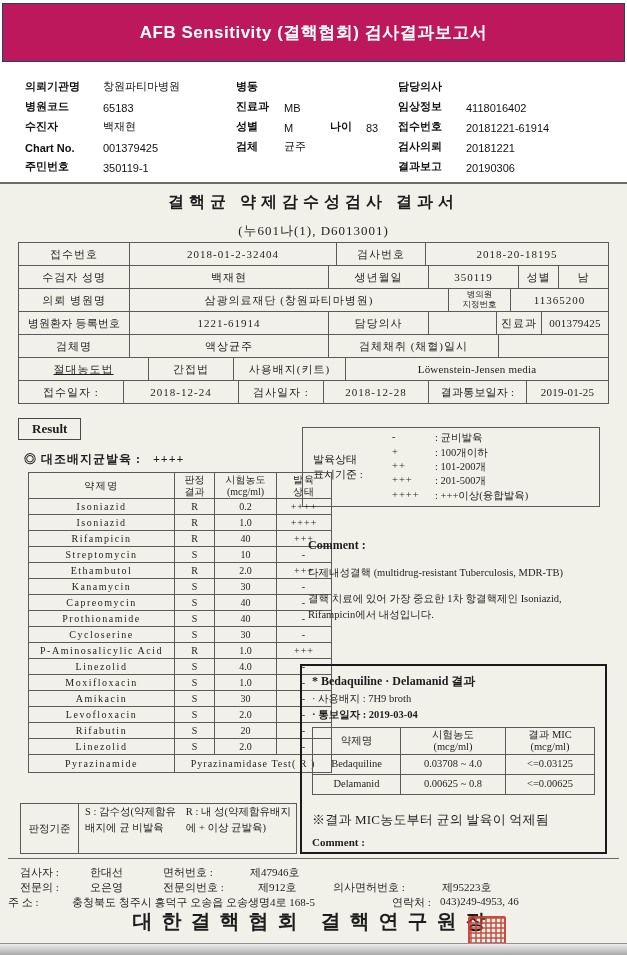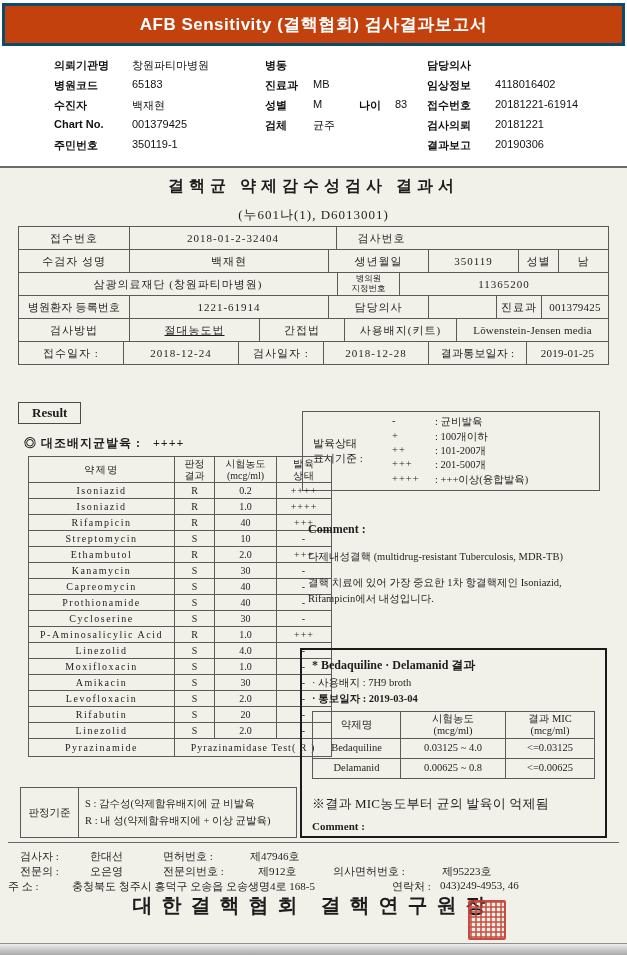--- a/index.html
+++ b/index.html
@@ -1,32 +1,32 @@
 <!DOCTYPE html>
 <html><head>
 <meta charset="utf-8">
 <style>
   * { margin:0; padding:0; box-sizing:border-box; }
   html,body { background:#ffffff; }
   body { width:627px; font-family:"Liberation Sans", sans-serif; }
   .page { position:relative; width:627px; height:955px; background:#ffffff; overflow:hidden; }
 
   
-  .titlebar { margin:3px 2px 0 2px; height:43px; background:#c2410c; border:3px solid #0c4a6e;
+  .titlebar { margin:3px 2px 0 2px; height:59px; background:#be185d; border:1px solid #0c4a6e;
               display:flex; align-items:center; justify-content:center; }
   .title-text { color:#ffffff; font-weight:bold; font-size:17px; letter-spacing:0.5px; }
 
   
   .info-panel { position:relative; height:122px; background:#ffffff; border-bottom:2px solid #6a6a6a;
                 font-size:11px; color:#111; }
   .info-col { position:absolute; top:12px; }
   .col1 { left:25px;  width:208px; }
   .col2 { left:236px; width:160px; }
   .col3 { left:398px; width:224px; }
-  .inforow { display:flex; height:20px; align-items:flex-start;margin-left:29px; }
+  .inforow { display:flex; height:20px; align-items:flex-end; }
   .lbl { font-weight:bold; flex-shrink:0; }
   .col1 .lbl { width:78px; }
   .col2 .lbl { width:48px; }
   .col3 .lbl { width:68px; }
   .val { white-space:nowrap; }
   .lbl2 { font-weight:bold; width:36px; flex-shrink:0; }
   .valw { width:46px; flex-shrink:0; }
 
   
   .scan { position:relative; height:775px; background:#f2f1e9; font-family:"Liberation Serif", serif; color:#1d1d1d; }
@@ -91,21 +91,21 @@
   .bq-name { width:88px; }
   .bq-conc { width:105px; }
   .bq-mic  { flex:1; }
   .bdq-note { margin-top:16px; font-size:13px; letter-spacing:0.2px; }
   .bdq-comment { margin-top:7px; font-weight:bold; font-size:11px; }
 
   .judge-box { position:absolute; top:619px; left:20px; width:277px; height:51px;
                border:1px solid #5a5a5a; display:flex; font-size:10.5px; }
   .judge-label { width:58px; border-right:1px solid #5a5a5a; display:flex; align-items:center;
                  justify-content:center; text-align:center; }
-  .judge-body { flex:1; display:flex; flex-direction:column; justify-content:center; padding-left:6px; line-height:1.55; }
+  .judge-body { flex:1; display:flex; flex-direction:row; justify-content:center; padding-left:6px; line-height:1.55; }
 
   .foot-divider { position:absolute; top:674px; left:8px; width:611px; border-top:1px solid #6a6a6a; }
   .foot-line { position:absolute; left:0; width:627px; height:14px; font-size:11px; }
   .fl1 { top:681px; } .fl2 { top:696px; } .fl3 { top:711px; }
   .foot-line span { position:absolute; white-space:nowrap; }
 
   .org-line { position:absolute; top:724px; left:0; width:627px; text-align:center;
               font-size:20px; font-weight:bold; letter-spacing:9px; }
   .seal { position:absolute; top:732px; left:468px; width:38px; height:40px;
           border:2px solid #c23b2e; border-radius:2px; opacity:0.9;
@@ -209,45 +209,52 @@
   <div class="scan">
 
     <div class="doc-title">결핵균 약제감수성검사 결과서</div>
     <div class="doc-subtitle">(누601나(1), D6013001)</div>
 
     <div class="itable">
       <div class="itrow">
         <div class="itcell" style="width:111px">접수번호</div>
         <div class="itcell" style="width:207px">2018-01-2-32404</div>
         <div class="itcell" style="width:89px">검사번호</div>
+        <div class="itcell fx">2018-20-18195</div>
       </div>
       <div class="itrow">
         <div class="itcell" style="width:111px">수검자 성명</div>
         <div class="itcell" style="width:199px">백재현</div>
         <div class="itcell" style="width:100px">생년월일</div>
         <div class="itcell" style="width:90px">350119</div>
         <div class="itcell" style="width:40px">성별</div>
         <div class="itcell fx">남</div>
       </div>
       <div class="itrow">
+        <div class="itcell" style="width:111px">의뢰 병원명</div>
         <div class="itcell" style="width:319px">삼광의료재단 (창원파티마병원)</div>
         <div class="itcell small pre" style="width:62px">병의원
 지정번호</div>
         <div class="itcell fx">11365200</div>
       </div>
       <div class="itrow">
         <div class="itcell nols" style="width:111px">병원환자 등록번호</div>
         <div class="itcell" style="width:199px">1221-61914</div>
         <div class="itcell" style="width:100px">담당의사</div>
         <div class="itcell" style="width:68px"></div>
         <div class="itcell" style="width:45px">진료과</div>
         <div class="itcell fx nols">001379425</div>
       </div>
       <div class="itrow">
-        <div class="itcell" style="width:111px">검사방법</div>
+        <div class="itcell" style="width:111px">검체명</div>
+        <div class="itcell" style="width:199px">액상균주</div>
+        <div class="itcell" style="width:170px">검체채취 (채혈)일시</div>
+        <div class="itcell fx"></div>
+      </div>
+      <div class="itrow">
         <div class="itcell underline" style="width:130px">절대농도법</div>
         <div class="itcell" style="width:85px">간접법</div>
         <div class="itcell" style="width:112px">사용배지(키트)</div>
         <div class="itcell fx nols">Löwenstein-Jensen media</div>
       </div>
       <div class="itrow">
         <div class="itcell" style="width:105px">접수일자 :</div>
         <div class="itcell" style="width:115px">2018-12-24</div>
         <div class="itcell" style="width:85px">검사일자 :</div>
         <div class="itcell" style="width:105px">2018-12-28</div>
@@ -439,21 +446,21 @@
         <div class="bq-row bq-head">
           <div class="bq-cell bq-name">약제명</div>
           <div class="bq-cell bq-conc pre">시험농도
 (mcg/ml)</div>
           <div class="bq-cell bq-mic pre">결과 MIC
 (mcg/ml)</div>
         </div>
 
           <div class="bq-row bq-body">
             <div class="bq-cell bq-name">Bedaquiline</div>
-            <div class="bq-cell bq-conc">0.03125 ~ 4.0</div>
+            <div class="bq-cell bq-conc">0.03708 ~ 4.0</div>
             <div class="bq-cell bq-mic">&lt;=0.03125</div>
           </div>
 
           <div class="bq-row bq-body">
             <div class="bq-cell bq-name">Delamanid</div>
             <div class="bq-cell bq-conc">0.00625 ~ 0.8</div>
             <div class="bq-cell bq-mic">&lt;=0.00625</div>
           </div>
 
       </div>

